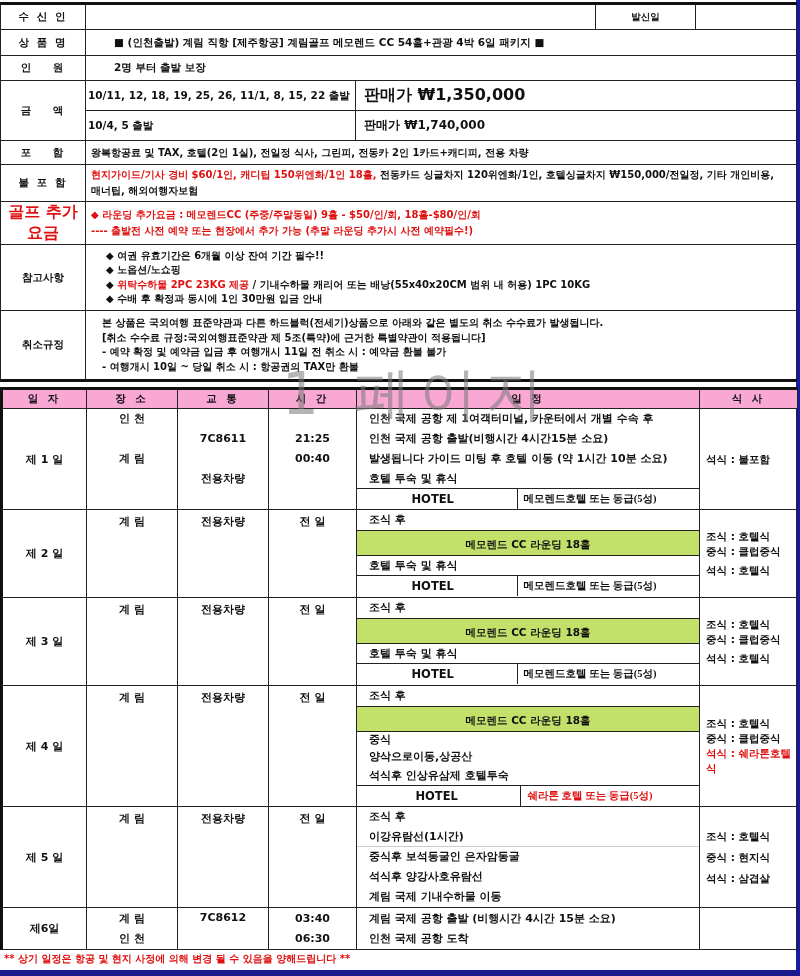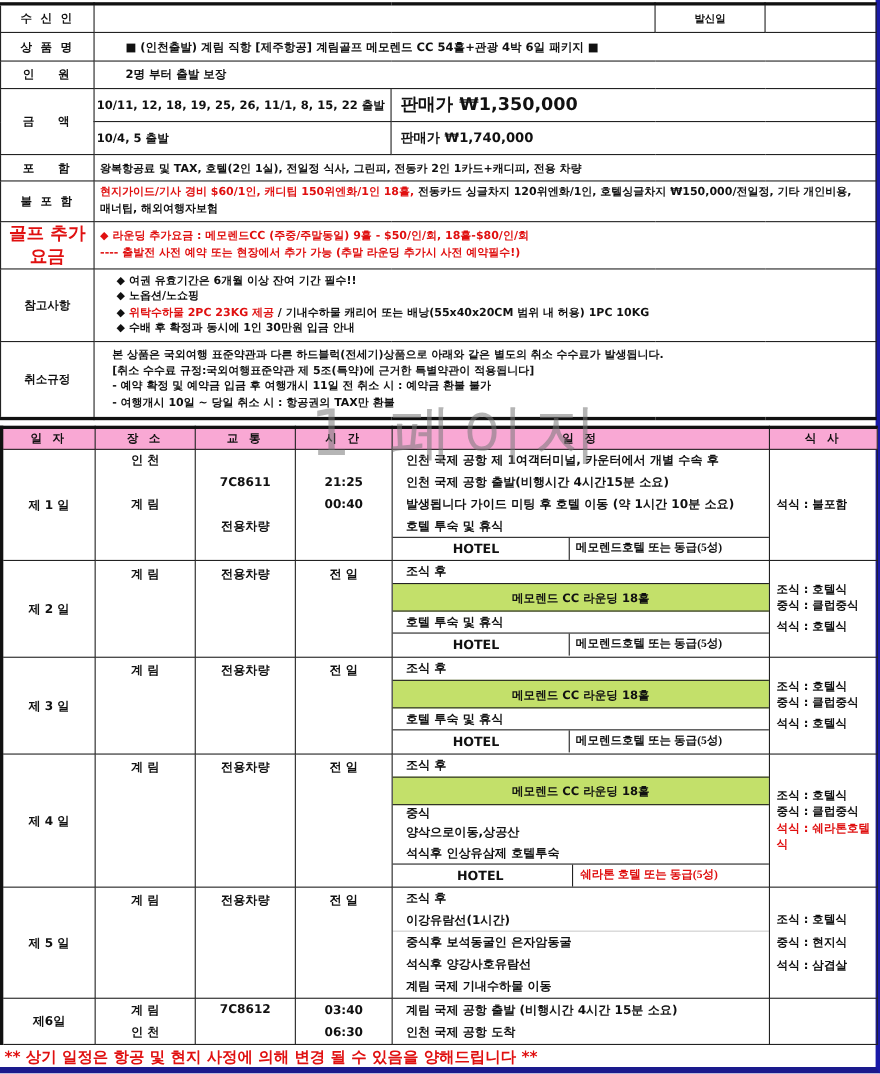--- a/index.html
+++ b/index.html
@@ -20,21 +20,21 @@
   #itin td.c { text-align: center; }
   .cellstack { display: flex; flex-direction: column; }
   .sched-line { height: 20px; line-height: 20px; padding-left: 12px; font-size: 11px; border-bottom: 1px solid #222; white-space: nowrap; overflow: hidden; }
   .sched-line.nob { border-bottom: none; }
   .sched-line.thin { border-bottom: 1px solid #ccc; }
   .golf { background: #c3e06a; height: 26px; line-height: 26px; text-align: center; font-size: 10.5px; border-bottom: 1px solid #222; }
   .hotel-row { display: flex; height: 20px; line-height: 20px; font-size: 10.5px; justify-content: center; }
   .hotel-row .hl { width: 118px; padding-left: 12px; border-right: 1px solid #222; font-size: 11.5px; }
   .hotel-row .hv { padding-left: 6px; font-family: Liberation Serif, serif; }
   .meal { font-size: 10.5px; padding-left: 6px; line-height: 15px; }
-  .footnote { position: absolute; left: 4px; top: 952px; font-size: 14px; color: #e01010; }
+  .footnote { position: absolute; left: 4px; top: 952px; font-size: 10px; color: #e01010; }
   .watermark { position: absolute; left: 282px; top: 356px; font-family: "DejaVu Sans", sans-serif; font-weight: normal; font-size: 58px; color: rgba(120,120,120,0.55); letter-spacing: 8px; pointer-events: none; }
 </style>
 </head>
 <body>
 
 <div class="frame"></div>
 
 <table id="info">
   <colgroup>
     <col style="width:85px">

